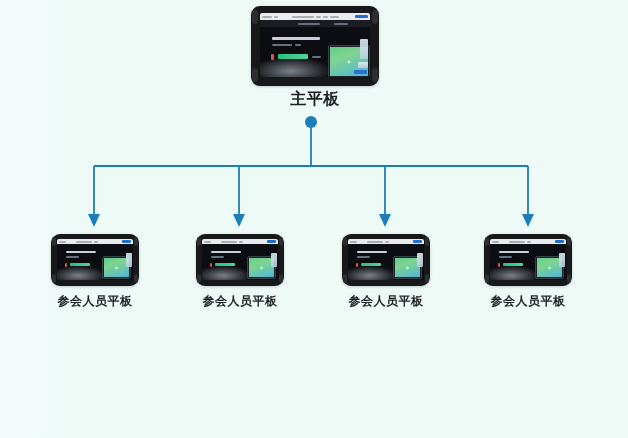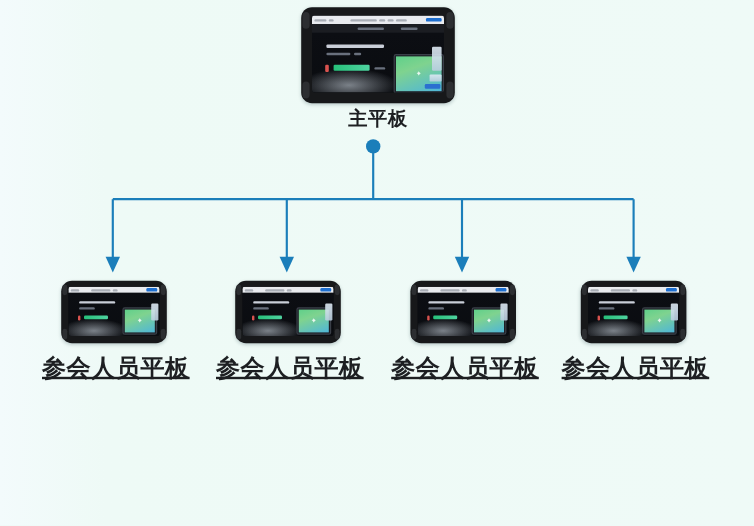--- a/index.html
+++ b/index.html
@@ -139,22 +139,21 @@
     text-align: center;
     color: #1d1f22;
     font-weight: bold;
     white-space: nowrap;
     letter-spacing: .5px;
   }
   .label-main {
     font-size: 16px;
   }
   .label-sub {
-    font-size: 20px;
-    text-decoration: underline;
+    font-size: 12px;
   }
 
   
   #caption {
     position: absolute;
     left: 62px;
     top: 355px;
     width: 508px;
     text-align: center;
     color: #1d1f22;

